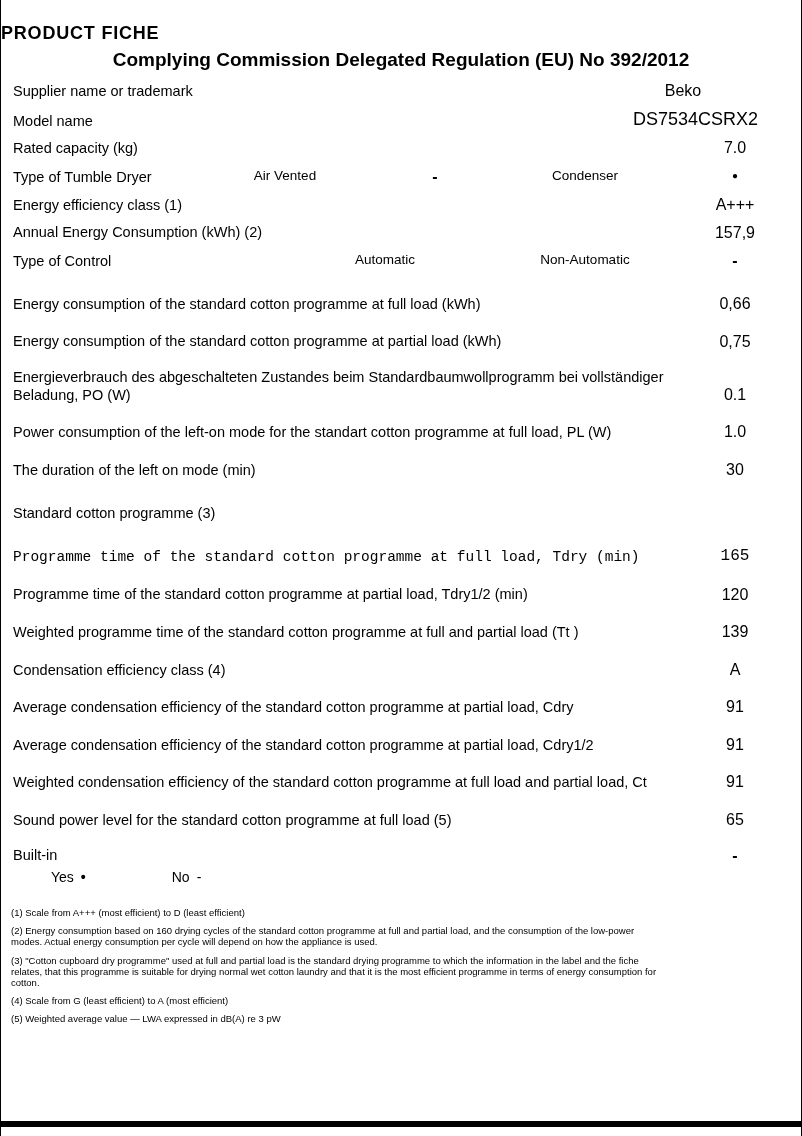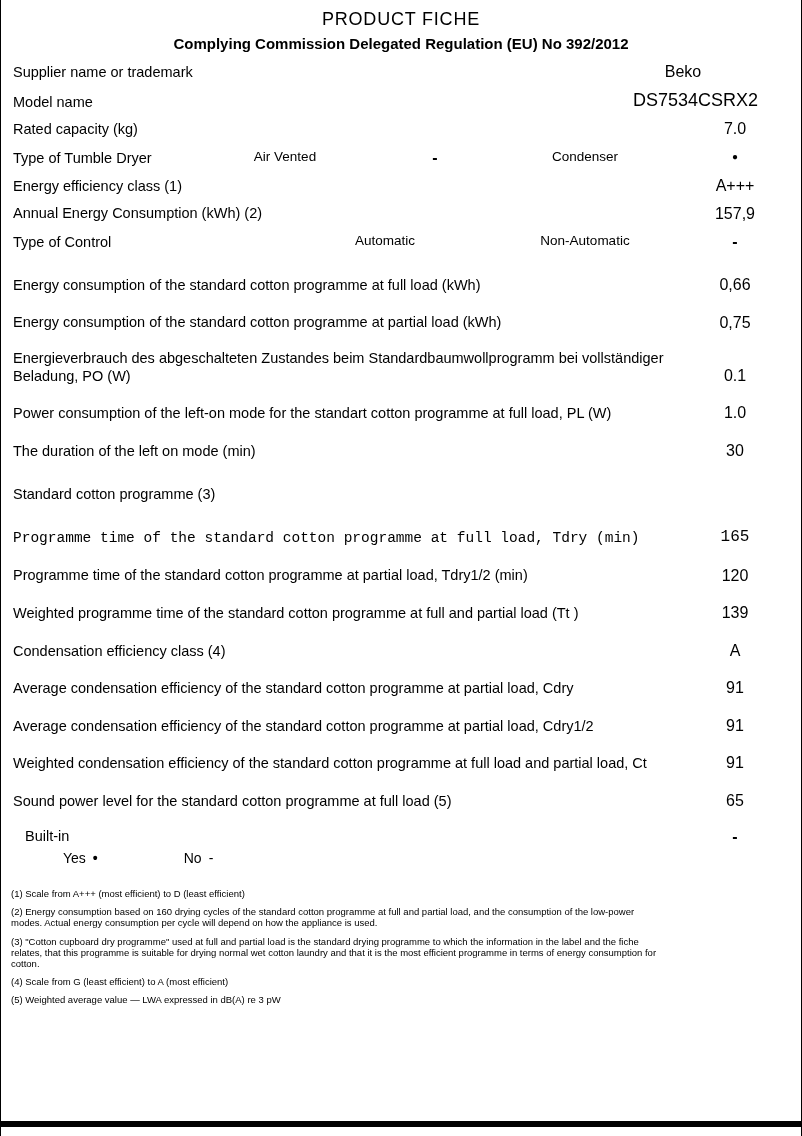--- a/index.html
+++ b/index.html
@@ -10,40 +10,40 @@
     font-family: "Liberation Sans", sans-serif;
     overflow: hidden;
   }
   .page {
     position: relative;
     width: 802px; height: 1136px;
     border-left: 1px solid #000;
     border-right: 1px solid #000;
     background: #fff;
   }
-  .title { text-align: center; font-size: 18px; letter-spacing: 0.8px; padding-top: 9px; }
-  .subtitle { text-align: center; font-size: 15px; font-weight: bold; margin-top: 5px; }
+  .title { text-align: left; font-size: 18px; letter-spacing: 0.8px; padding-top: 23px; font-weight: bold; }
+  .subtitle { text-align: center; font-size: 19px; font-weight: bold; margin-top: 5px; }
   .rows { padding: 6px 16px 0 12px; }
   .row { display: flex; align-items: flex-end; padding: 9px 0; font-size: 14.5px; line-height: 1.22; }
   .row.tight { padding: 4px 0; }
   .row.mt10 { margin-top: 10px; }
   .row.mt8 { margin-top: 8px; }
   .row.mt6 { margin-top: 6px; font-family: Liberation Mono, monospace; }
   .label { flex: 1 1 auto; }
   .label-text { max-width: 660px; }
   .mid { width: 200px; text-align: center; font-size: 13.5px; flex: 0 0 auto; }
   .value { width: 100px; text-align: center; font-size: 16px; flex: 0 0 auto; }
   .dual-lines { display: flex; flex-direction: row; }
   .dual-line { display: flex; align-items: center; height: 21px; }
   .v-big { font-size: 18px; }
   .v-shift { transform: translateX(-52px); }
   .v-dash { font-weight: bold; font-size: 16px; }
   .v-bullet { font-size: 10px; }
   .vcenter { align-self: center; }
-  .row.builtin { align-items: flex-start; margin-left: 12px; }
+  .row.builtin { align-items: flex-start; }
   .row.builtin .value { line-height: 1.1; }
   .legend { margin: 4px 0 0 38px; font-size: 14px; }
   .legend-sym { margin-left: 7px; }
   .legend-sym.yes { font-weight: bold; }
   .legend-no { margin-left: 86px; }
   .footnotes { padding: 12px 14px 0 10px; }
   .fn { font-size: 9.5px; line-height: 1.18; margin: 0 0 7px 0; max-width: 648px; }
   .bottom-bar { position: absolute; left: 0; right: 0; bottom: 9px; height: 6px; background: #000; }
 </style>
 </head>

